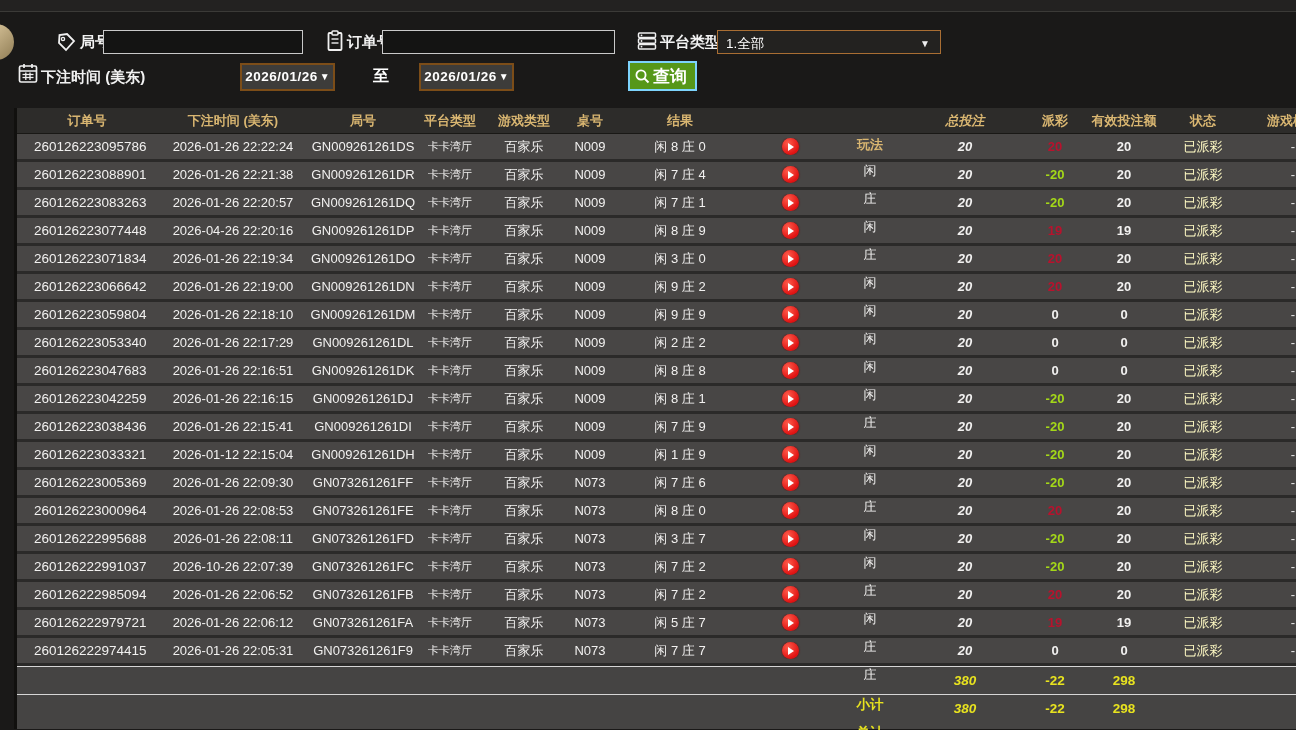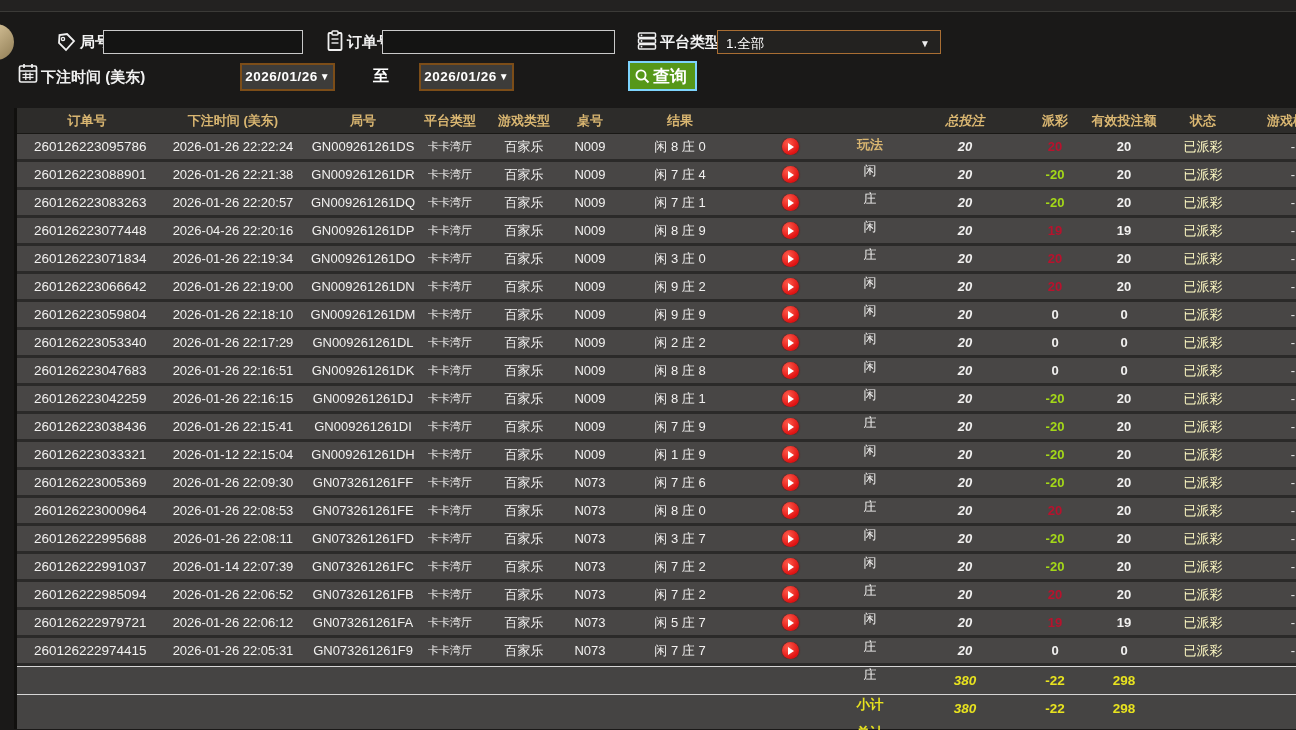--- a/index.html
+++ b/index.html
@@ -448,21 +448,21 @@
         </div>
         <div class="cell c9">闲</div>
         <div class="cell c10">20</div>
         <div class="cell c11 pay-loss">-20</div>
         <div class="cell c12">20</div>
         <div class="cell c13 status-ok">已派彩</div>
         <div class="cell c14">-</div>
       </div>
       <div class="trow">
         <div class="cell c1">260126222991037</div>
-        <div class="cell c2">2026-01-14 22:07:39</div>
+        <div class="cell c2">2026-10-26 22:07:39</div>
         <div class="cell c3">GN073261261FC</div>
         <div class="cell c4">卡卡湾厅</div>
         <div class="cell c5">百家乐</div>
         <div class="cell c6">N073</div>
         <div class="cell c7">闲 7 庄 2</div>
         <div class="cell c8">
           <span class="play-btn">
             <span class="play-tri"></span>
           </span>
         </div>

